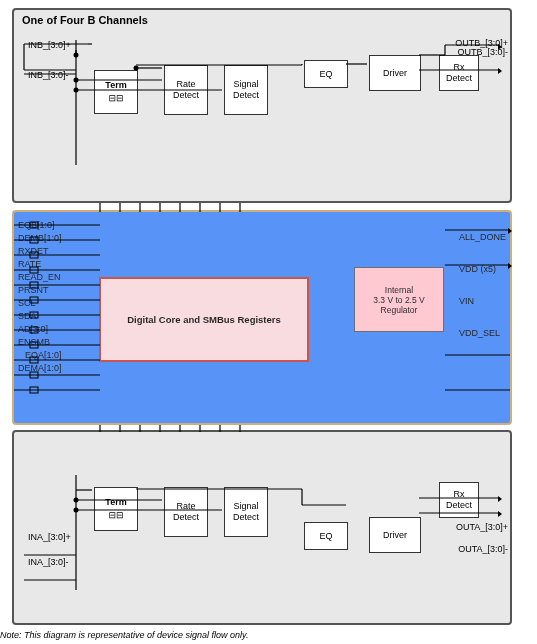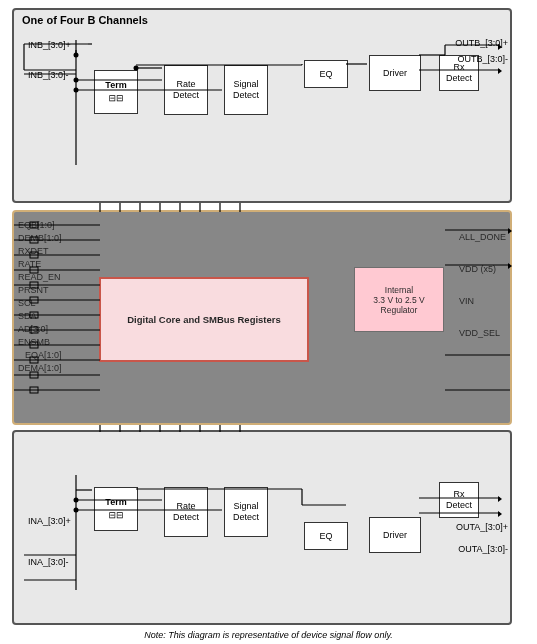--- a/index.html
+++ b/index.html
@@ -48,21 +48,21 @@
     }
     
     .digital-section {
       position: absolute;
       top: 210px;
       left: 12px;
       width: 500px;
       height: 215px;
       border: 2px solid #c8a060;
       border-radius: 4px;
-      background: #737373;
+      background: #3b82f6;
       opacity: 0.85;
     }
     
     .block {
       position: absolute;
       border: 1.5px solid #333;
       background: #fff;
       display: flex;
       align-items: center;
       justify-content: center;
@@ -146,21 +146,20 @@
       position: absolute;
       font-size: 9px;
       color: #000;
       white-space: nowrap;
     }
     
     .bottom-note {
       position: absolute;
       bottom: 4px;
       left: 0; right: 0;
-      text-align: center;
       font-size: 9px;
       color: #000;
       font-style: italic;
     }
   </style>
 </head>
 <body>
 
 <div class="page">
 
@@ -195,21 +194,21 @@
 
     <div class="block b-rx">
       <div style="white-space:pre-line; text-align:center;">Rx
 Detect</div>
     </div>
 
     <div class="pin-label" style="top:30px; left:14px;text-align:center;">INB_[3:0]+</div>
     <div class="pin-label" style="top:60px; left:14px;">INB_[3:0]-</div>
 
     <div class="pin-label" style="top:28px; right:2px;">OUTB_[3:0]+</div>
-    <div class="pin-label" style="top:44px; right:2px;">OUTB_[3:0]-</div>
+    <div class="pin-label" style="top:37px; right:2px;">OUTB_[3:0]-</div>
 
   </div>
 
   <div class="digital-section">
 
     <div style="position:absolute; left:4px; top:8px;">
       <div class="pin-label" style="position:relative; top:0; left:0; margin-bottom:3px;">EQB[1:0]</div>
       <div class="pin-label" style="position:relative; top:0; left:0; margin-bottom:3px;">DEMB[1:0]</div>
       <div class="pin-label" style="position:relative; top:0; left:0; margin-bottom:3px;">RXDET</div>
       <div class="pin-label" style="position:relative; top:0; left:0; margin-bottom:3px;">RATE</div>
@@ -267,21 +266,21 @@
 
     <div class="block a-driver">
       <div>Driver</div>
     </div>
 
     <div class="block a-rx">
       <div style="white-space:pre-line; text-align:center;">Rx
 Detect</div>
     </div>
 
-    <div class="pin-label" style="top:84px; left:14px;">INA_[3:0]+</div>
+    <div class="pin-label" style="top:100px; left:14px;">INA_[3:0]+</div>
     <div class="pin-label" style="top:125px; left:14px;">INA_[3:0]-</div>
 
     <div class="pin-label" style="top:90px; right:2px;">OUTA_[3:0]+</div>
     <div class="pin-label" style="top:112px; right:2px;">OUTA_[3:0]-</div>
 
   </div>
 
   <svg class="svg-overlay" xmlns="http://www.w3.org/2000/svg">
 
     <line x1="24" y1="44" x2="88" y2="44" stroke="#000" stroke-width="1.2"></line>

